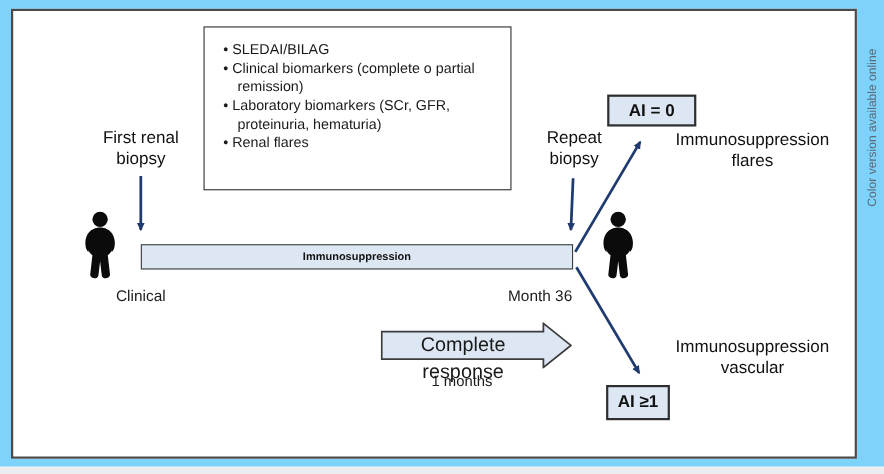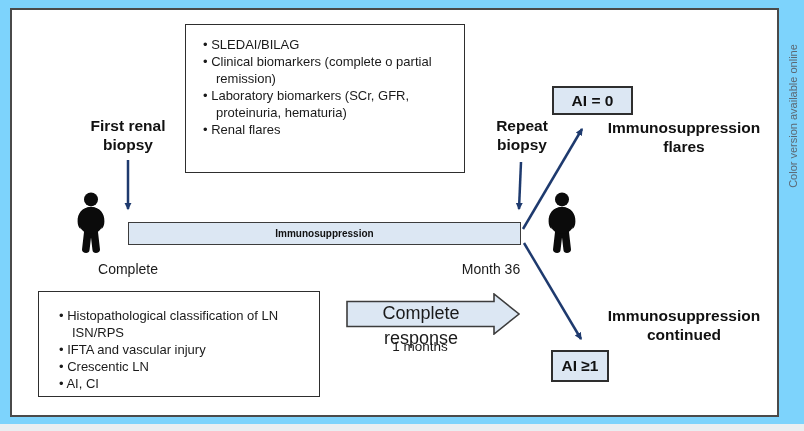--- a/index.html
+++ b/index.html
@@ -15,21 +15,21 @@
     position:absolute;border:1.6px solid #2e2e2e;background:#ffffff;box-sizing:border-box;
   }
   .bullet-box ul{margin:0;padding:0;list-style:none;}
   .bullet-box li{
     font-size:13px;line-height:17px;padding-left:13px;text-indent:-13px;color:#1a1a1a;
   }
   .bullet-box li::before{content:"• ";}
   .criteria-box{left:185px;top:24px;width:280px;height:149px;padding:11px 6px 0 17px;}
   .histology-box{left:38px;top:291px;width:282px;height:106px;padding:15px 6px 0 20px;}
   .bold-label{
-    position:absolute;font-weight:bold;font-size:15.5px;line-height:19px;text-align:center;color:#111;
+    position:absolute;font-weight:normal;font-size:15.5px;line-height:19px;text-align:center;color:#111;
   }
   .plain-label{
     position:absolute;font-size:14px;line-height:16px;text-align:center;color:#1a1a1a;
   }
   .bar{
     position:absolute;left:128px;top:222px;width:393px;height:23px;box-sizing:border-box;
     background:#dce7f3;border:1.6px solid #3c3c3c;
     display:flex;align-items:center;justify-content:center;
     font-weight:bold;font-size:10px;color:#111;
   }
@@ -82,36 +82,28 @@
 
   <div class="bullet-box criteria-box">
     <ul>
       <li>SLEDAI/BILAG</li>
       <li>Clinical biomarkers (complete o partial remission)</li>
       <li>Laboratory biomarkers (SCr, GFR, proteinuria, hematuria)</li>
       <li>Renal flares</li>
     </ul>
   </div>
 
-  <div class="bullet-box histology-box">
-    <ul>
-      <li>Histopathological classification of LN ISN/RPS</li>
-      <li>IFTA and vascular injury</li>
-      <li>Crescentic LN</li>
-      <li>AI, CI</li>
-    </ul>
-  </div>
 
   <div class="bold-label" style="left:78px;top:116px;width:100px;">First renal biopsy</div>
   <div class="bold-label" style="left:482px;top:116px;width:80px;">Repeat biopsy</div>
 
   <div class="bar">
     <span>Immunosuppression</span>
   </div>
-  <div class="plain-label" style="left:93px;top:261px;width:70px;">Complete</div>
+  <div class="plain-label" style="left:93px;top:261px;width:70px;">Clinical</div>
   <div class="plain-label" style="left:456px;top:261px;width:70px;">Month 36</div>
 
   <svg class="person-svg person-left" viewBox="0 0 38 62">
     <g fill="#0b0b0b">
       <circle cx="19" cy="7.4" r="7"></circle>
       <path d="M19,15 C10,15 5.4,21.5 5.6,29.5 C5.7,33 6.6,35.6 8.6,37.1 L8.2,34 L10.6,27 L12,27.8 L12,40 L10,57.5 C9.8,59.6 12,61 14.1,61 C15.9,61 17.3,60 17.5,58.2 L19,45.5 L20.5,58.2 C20.7,60 22.1,61 23.9,61 C26,61 28.2,59.6 28,57.5 L26,40 L26,27.8 L27.4,27 L29.8,34 L29.4,37.1 C31.4,35.6 32.3,33 32.4,29.5 C32.6,21.5 28,15 19,15 Z"></path>
       <ellipse cx="19" cy="28.5" rx="12.6" ry="13.6"></ellipse>
     </g>
   </svg>
   <svg class="person-svg person-right" viewBox="0 0 38 62">
@@ -131,19 +123,19 @@
   <div class="plain-label" style="left:370px;top:339px;width:100px;font-size:13.5px;">1 months</div>
 
   <div class="ai-box ai-zero">
     <span>AI = 0</span>
   </div>
   <div class="bold-label" style="left:599px;top:118px;width:170px;">Immunosuppression flares</div>
 
   <div class="ai-box ai-one">
     <span>AI ≥1</span>
   </div>
-  <div class="bold-label" style="left:599px;top:306px;width:170px;">Immunosuppression continued</div>
+  <div class="bold-label" style="left:599px;top:306px;width:170px;">Immunosuppression vascular</div>
 
   <div class="note-vertical">Color version available online</div>
 
   <div class="bottom-strip"></div>
 
 </div>
 
 </body></html>

